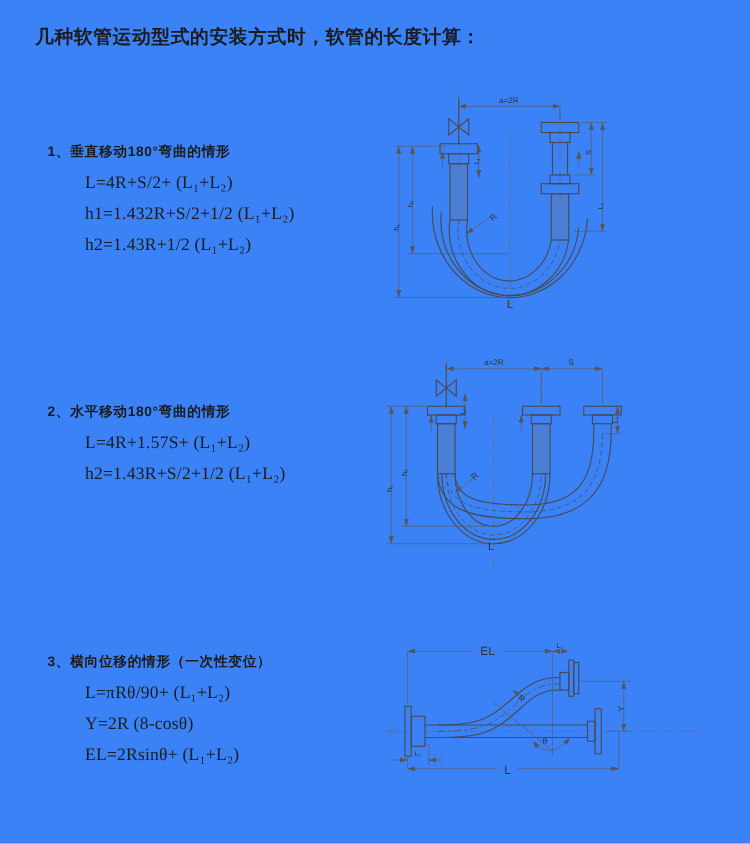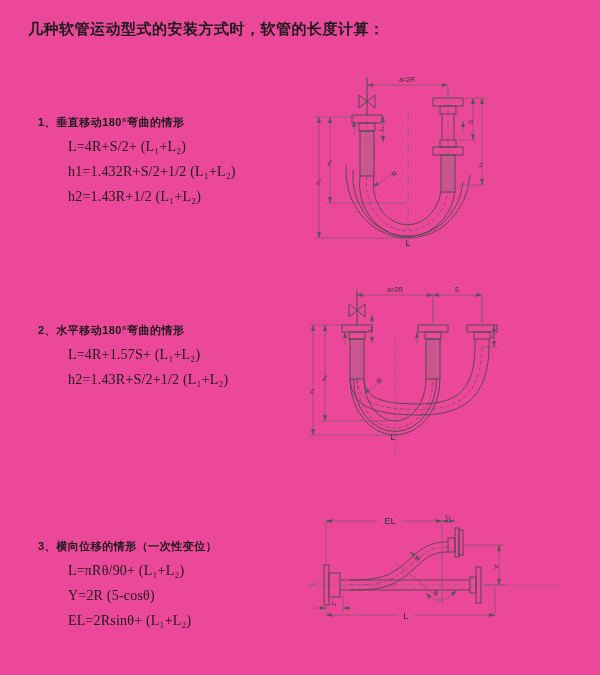--- a/index.html
+++ b/index.html
@@ -1,17 +1,17 @@
 <!DOCTYPE html>
 <html><head>
 <meta charset="utf-8">
 <style>
   html,body { margin:0; padding:0; background:#ffffff; }
   .page {
-    position:relative; width:600px; height:675px; background:#ec4899;
+    position:relative; width:600px; height:675px; background:#3b82f6;
     font-family:"Liberation Sans","DejaVu Sans",sans-serif; color:#1c1c1c; overflow:hidden;
   }
   .title {
     position:absolute; left:28px; top:20px;
     font-size:15px; font-weight:bold; letter-spacing:0.5px;
   }
   .section { position:absolute; left:38px; }
   .sec-head { font-size:11px; font-weight:bold; line-height:20px; margin-bottom:3px; letter-spacing:0.5px; }
   .formula  { font-size:14px; line-height:20px; margin-top:5px; margin-left:30px; letter-spacing:0.2px;font-family:Liberation Serif, serif; }
   .diagram { position:absolute; }
@@ -185,24 +185,24 @@
       <text x="149" y="9" font-size="6.5" text-anchor="middle">S</text>
       <text x="3.5" y="110" font-size="6" text-anchor="middle" transform="rotate(-90 3.5 108)">h₁</text>
       <text x="15.5" y="97" font-size="6" text-anchor="middle" transform="rotate(-90 15.5 95)">h₂</text>
       <text x="62" y="48" font-size="5.5" text-anchor="middle" transform="rotate(-90 62 46)">L₁</text>
       <text x="184" y="55" font-size="5.5" text-anchor="middle" transform="rotate(-90 184 53)">L₂</text>
       <text x="72" y="100" font-size="7" text-anchor="middle" transform="rotate(-45 72 98)">R</text>
       <text x="85" y="157" font-size="9" text-anchor="middle">L</text>
     </g>
   </svg>
 
-  <div class="section" style="top:536px">
+  <div class="section" style="top:520px">
     <div class="sec-head"><span>3、</span><span>横向位移的情形（一次性变位）</span></div>
     <div class="formula">L=πRθ/90+ (L₁+L₂)</div>
-    <div class="formula">Y=2R (5-cosθ)</div>
+    <div class="formula">Y=2R (8-cosθ)</div>
     <div class="formula">EL=2Rsinθ+ (L₁+L₂)</div>
   </div>
 
   <svg class="diagram" style="left:298px; top:505px" width="302" height="140" viewBox="0 0 302 140">
     <defs>
       <marker id="ar3" orient="auto-start-reverse" markerUnits="userSpaceOnUse" markerWidth="7" markerHeight="6" refX="6" refY="2.8">
         <path d="M0,0.8 L6,2.8 L0,4.8 z" fill="#555"></path>
       </marker>
     </defs>
     <g class="cl">

